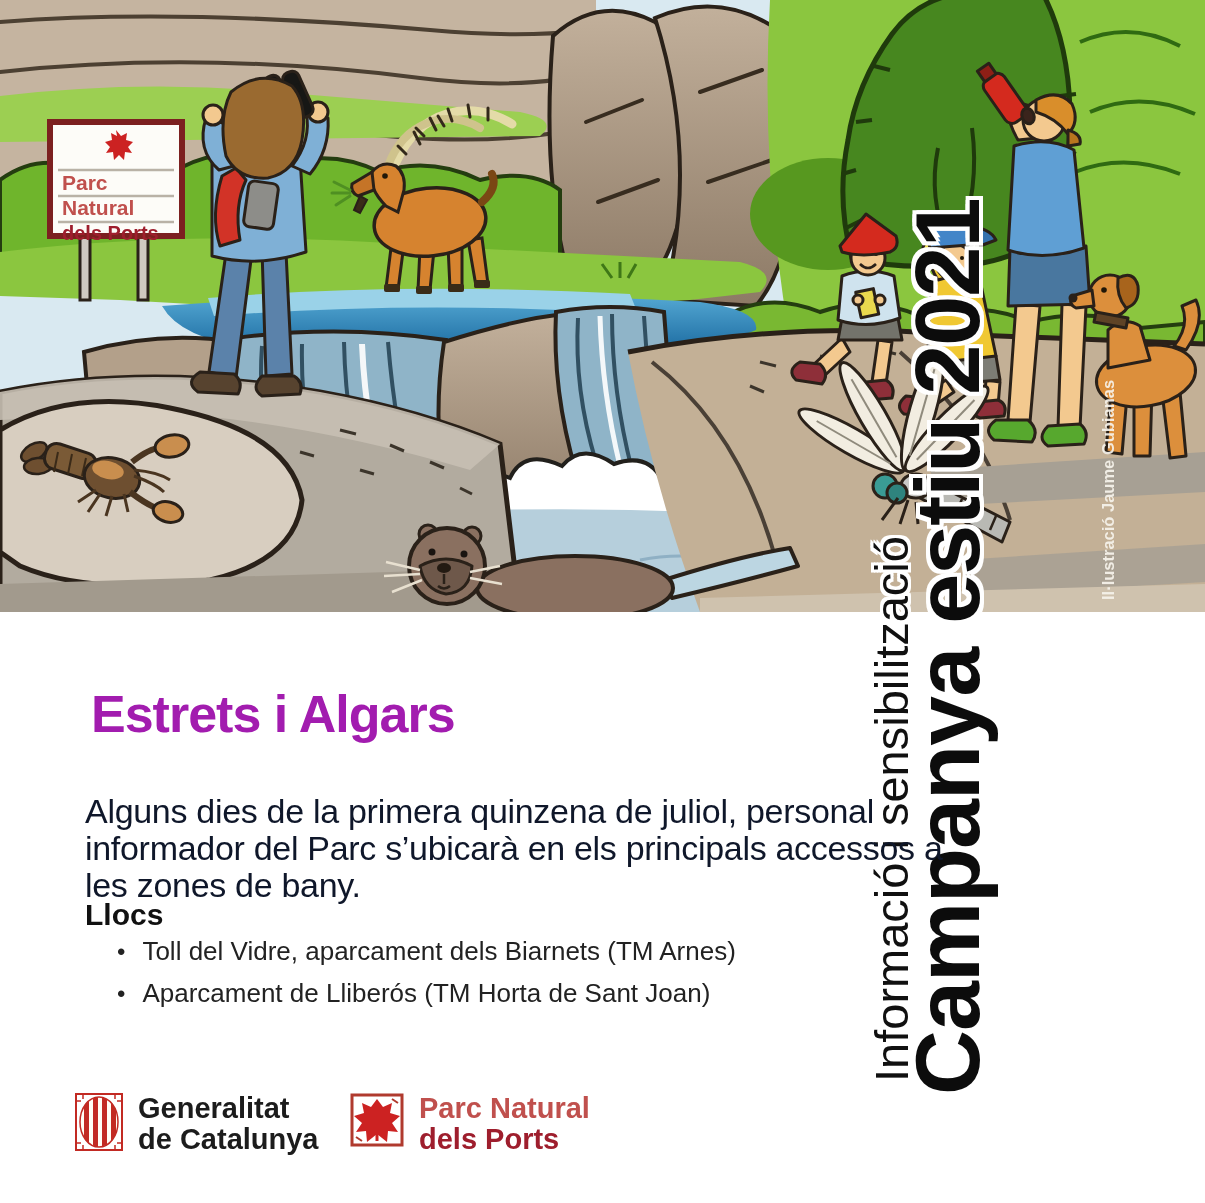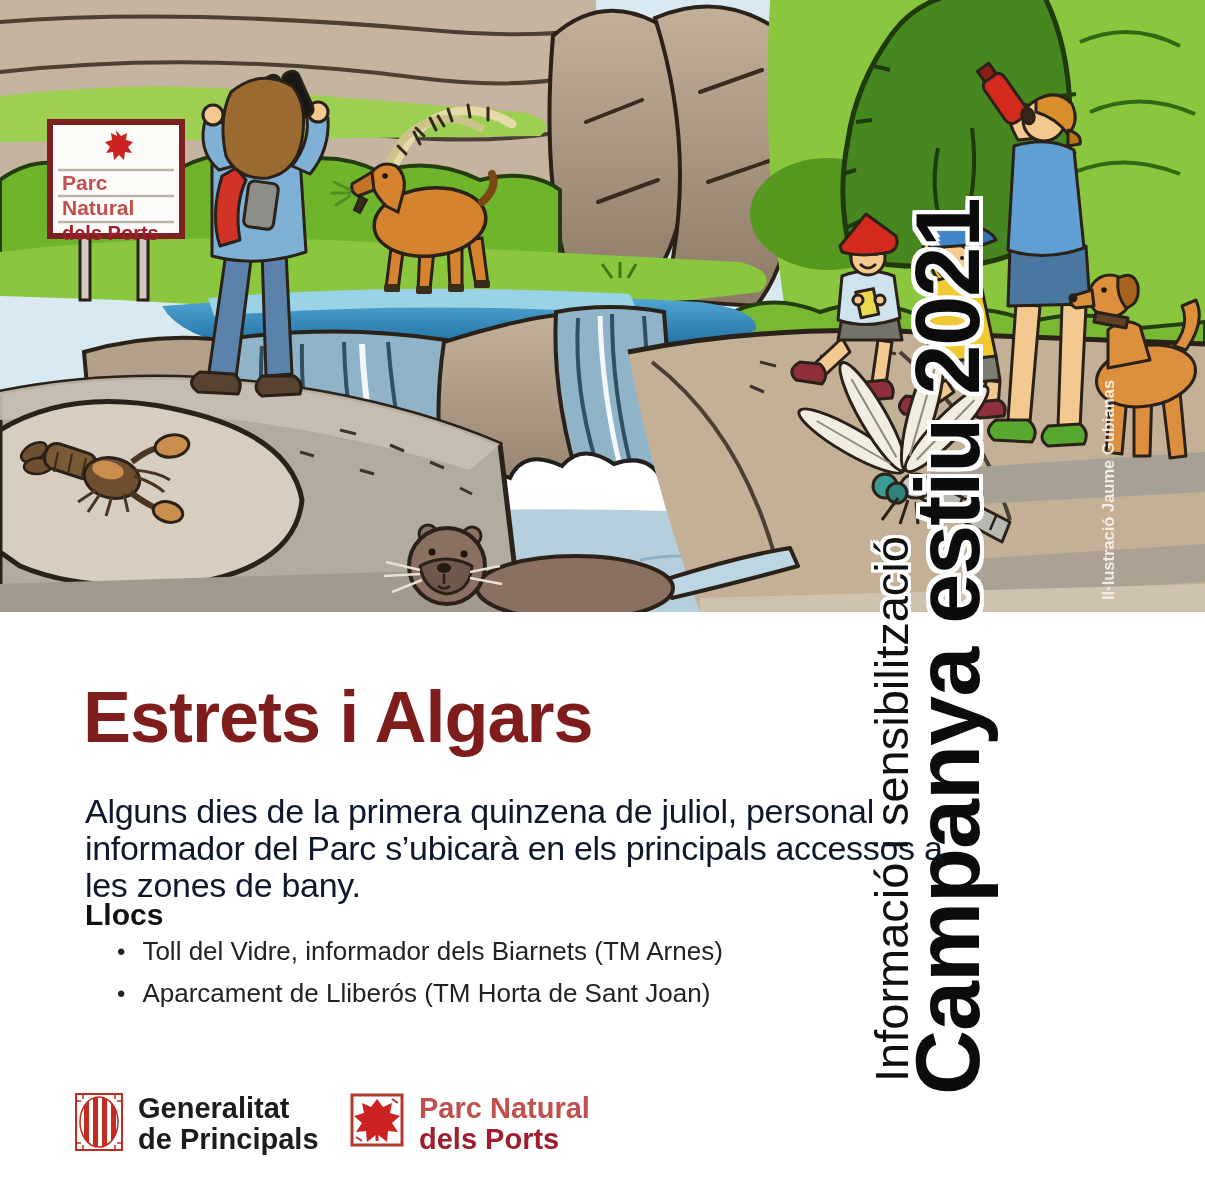--- a/index.html
+++ b/index.html
@@ -14,22 +14,22 @@
           text-shadow:-3px -3px 0 #fff,3px -3px 0 #fff,-3px 3px 0 #fff,3px 3px 0 #fff,
                       -3px 0 0 #fff,3px 0 0 #fff,0 -3px 0 #fff,0 3px 0 #fff;}
   .v-campaign{left:1002px;top:988px;height:107px;line-height:107px;font-size:90px;font-weight:700;
           letter-spacing:-1px;color:#0c0c0c;
           text-shadow:-4px -4px 0 #fff,4px -4px 0 #fff,-4px 4px 0 #fff,4px 4px 0 #fff,
                       -4px 0 0 #fff,4px 0 0 #fff,0 -4px 0 #fff,0 4px 0 #fff;}
   .v-credit{left:1119px;top:578px;height:22px;line-height:22px;font-size:16.5px;font-weight:600;
           color:rgba(246,243,235,0.92);}
 
   .kicker{position:absolute;left:85px;top:622px;font-size:42px;font-weight:400;color:#161616;}
-  .title{position:absolute;left:83px;top:676px;margin:0;font-size:72px;font-weight:700;
-         letter-spacing:-1px;color:#7f1d1d;}
+  .title{position:absolute;left:83px;top:676px;margin:8px;font-size:52px;font-weight:700;
+         letter-spacing:-1px;color:#a21caf;}
   .body-text{position:absolute;left:85px;top:793px;margin:0;width:870px;font-size:34px;
          line-height:37px;letter-spacing:-0.3px;color:#0f172a;}
   .llocs{position:absolute;left:85px;top:898px;font-size:30px;font-weight:700;color:#111;}
   .loc-list{position:absolute;left:117px;top:938px;margin:0;padding:0;list-style:none;
          font-size:26px;color:#222;}
   .loc-list li{display:flex;align-items:baseline;margin:0 0 15px 0;line-height:27px;}
   .loc-list .dot{margin-right:17px;font-size:24px;}
 
   .footer-block{position:absolute;display:flex;align-items:flex-start;}
   .footer-gen{left:73px;top:1091px;justify-content:space-between;}
@@ -378,21 +378,21 @@
   <div class="v-banner v-credit">Il·lustració Jaume Gubianas</div>
   <div class="v-banner v-info">Informació i sensibilització</div>
   <div class="v-banner v-campaign">Campanya estiu 2021</div>
 
   <h1 class="title">Estrets i Algars</h1>
   <p class="body-text">Alguns dies de la primera quinzena de juliol, personal informador del Parc s’ubicarà en els principals accessos a les zones de bany.</p>
   <div class="llocs">Llocs</div>
   <ul class="loc-list">
     <li>
       <span class="dot">•</span>
-      <span>Toll del Vidre, informador dels Biarnets (TM Arnes)</span>
+      <span>Toll del Vidre, aparcament dels Biarnets (TM Arnes)</span>
     </li>
     <li>
       <span class="dot">•</span>
       <span>Aparcament de Lliberós (TM Horta de Sant Joan)</span>
     </li>
   </ul>
 
   <div class="footer-block footer-gen">
     <svg width="52" height="62" viewBox="0 0 52 62">
       <rect x="3" y="3" width="46" height="56" fill="none" stroke="#c22a23" stroke-width="2"></rect>
@@ -403,21 +403,21 @@
       <ellipse cx="26" cy="31" rx="19" ry="25" fill="#fffdf5" stroke="#c22a23" stroke-width="1.5"></ellipse>
       <g clip-path="url(#senyeraClip)" fill="#c22a23">
         <rect x="11" y="6" width="5" height="50"></rect>
           <rect x="20" y="6" width="5" height="50"></rect>
         <rect x="29" y="6" width="5" height="50"></rect>
           <rect x="38" y="6" width="5" height="50"></rect>
       </g>
     </svg>
     <div class="logo-text gen-text">
       <div>Generalitat</div>
-      <div>de Principals</div>
+      <div>de Catalunya</div>
     </div>
   </div>
 
   <div class="footer-block footer-parc">
     <svg width="58" height="58" viewBox="0 0 58 58">
       <rect x="4" y="4" width="50" height="50" fill="none" stroke="#b03a2e" stroke-width="3"></rect>
       <path d="M8,46 L14,50 M44,8 L50,12" stroke="#b03a2e" stroke-width="2"></path>
       <path d="M29,8 l6,8 9,-4 -2,10 10,3 -8,7 6,9 -10,-1 -1,11 -10,-8 -10,8 -1,-11 -10,1 6,-9 -8,-7 10,-3 -2,-10 9,4 Z" fill="#cc2222"></path>
       <path d="M29,40 L29,50" stroke="#cc2222" stroke-width="3"></path>
     </svg>

